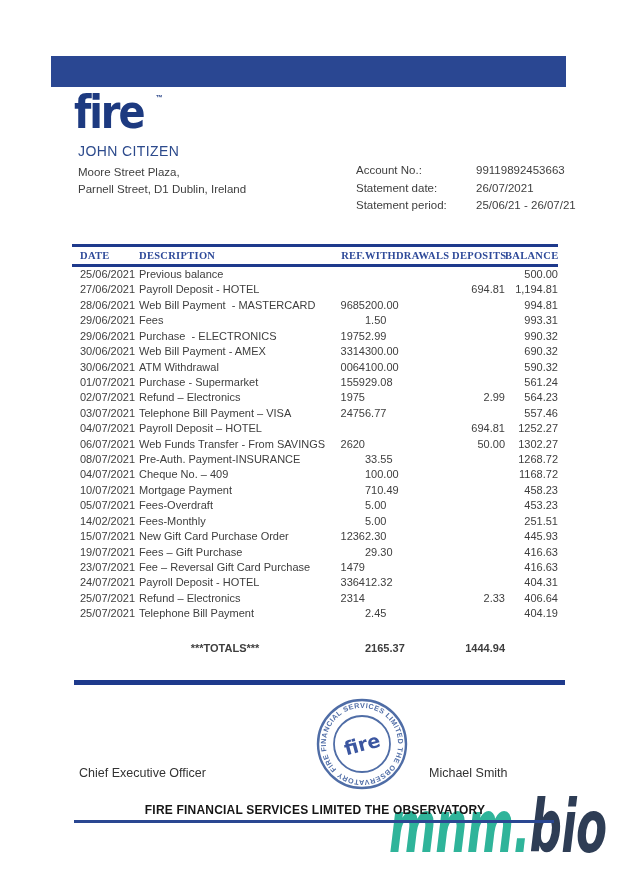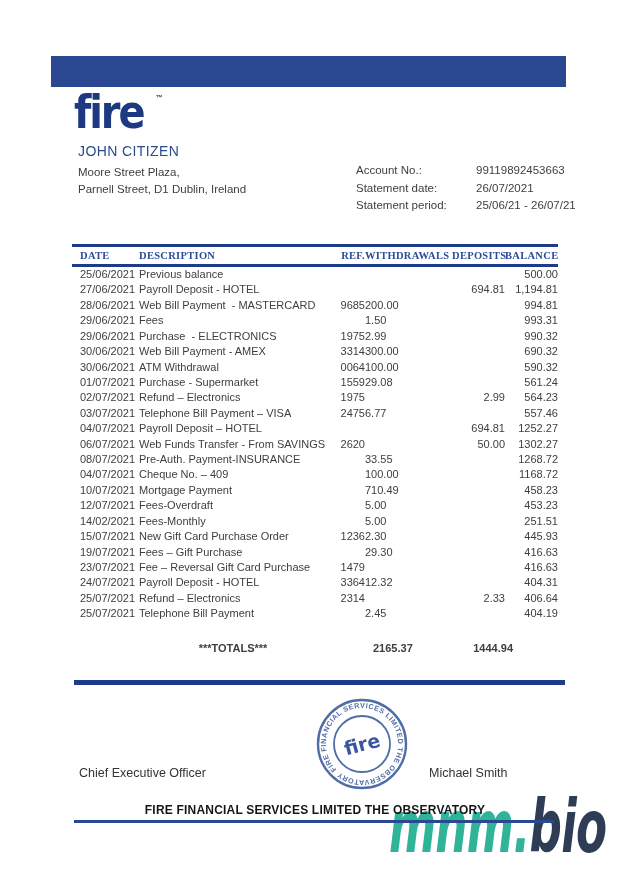--- a/index.html
+++ b/index.html
@@ -34,21 +34,21 @@
   }
   .t-row{display:flex;line-height:15.42px;font-size:11px;color:#3e3e3e;}
   .cell{box-sizing:border-box;}
   .c-date{width:61px;padding-left:8px;text-align:left;}
   .c-desc{width:184px;padding-left:6px;text-align:left;white-space:pre;}
   .c-ref{width:48px;text-align:right;}
   .c-wdr{width:87px;text-align:left;}
   .c-dep{width:53px;text-align:right;}
   .c-bal{width:53px;text-align:right;}
 
-  .totals-row{left:80px;top:641px;width:486px;font-weight:bold;}
+  .totals-row{left:72px;top:641px;width:486px;font-weight:bold;}
   .totals-row .c-desc{text-align:center;padding-left:0;}
 
   .mid-line{left:74px;top:680px;width:491px;height:4.5px;background:#1e3a8c;}
 
   
   .stamp{left:316px;top:698px;width:92px;height:92px;opacity:.92;}
 
   .ceo-title{left:79px;top:766px;font-size:12.5px;color:#333;}
   .signer-name{left:429px;top:766px;font-size:12.5px;color:#333;}
 
@@ -239,21 +239,21 @@
         <div class="t-row">
           <span class="cell c-date">10/07/2021</span>
           <span class="cell c-desc">Mortgage Payment</span>
           <span class="cell c-ref"></span>
           <span class="cell c-wdr">710.49</span>
           <span class="cell c-dep"></span>
           <span class="cell c-bal">458.23</span>
         </div>
 
         <div class="t-row">
-          <span class="cell c-date">12/07/2021</span>
+          <span class="cell c-date">05/07/2021</span>
           <span class="cell c-desc">Fees-Overdraft</span>
           <span class="cell c-ref"></span>
           <span class="cell c-wdr">5.00</span>
           <span class="cell c-dep"></span>
           <span class="cell c-bal">453.23</span>
         </div>
 
         <div class="t-row">
           <span class="cell c-date">14/02/2021</span>
           <span class="cell c-desc">Fees-Monthly</span>

